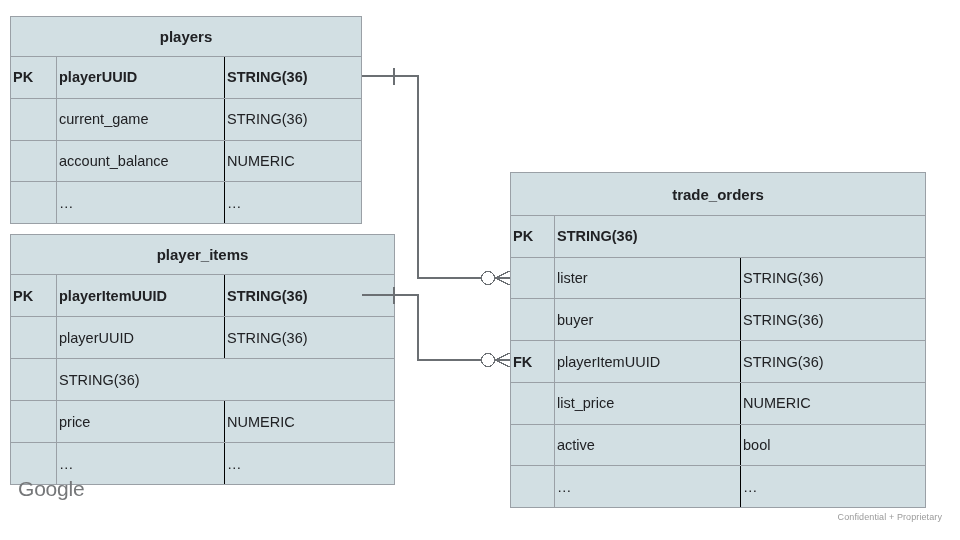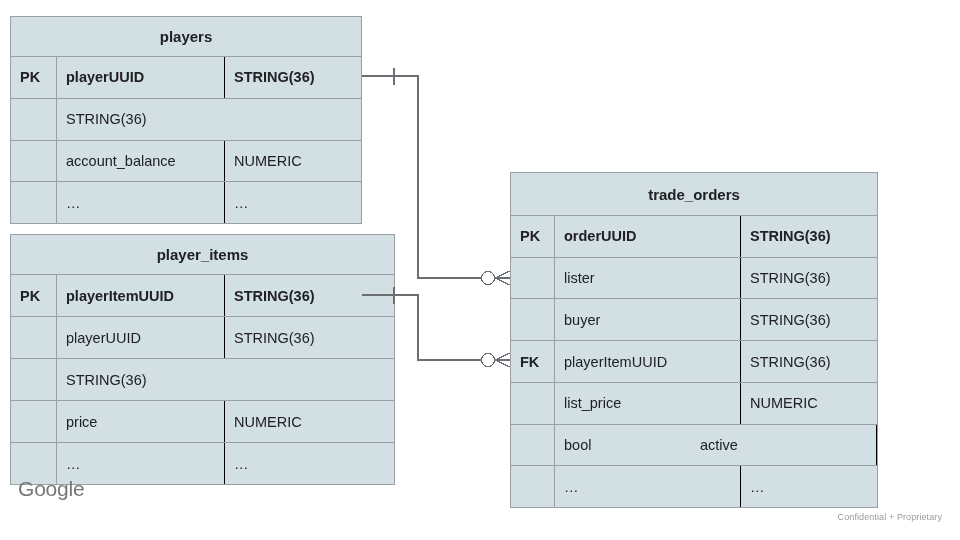--- a/index.html
+++ b/index.html
@@ -38,38 +38,38 @@
     box-sizing:border-box;
     border-bottom:1px solid #9aa0a6;
   }
   .tbl-row:last-child{border-bottom:none;}
   .cell{
     box-sizing:border-box;
     display:flex;
     align-items:center;
     font-size:14.5px;
     color:#202124;
-    padding:0 9px;
+    padding:0 2px;
     overflow:hidden;
     white-space:nowrap;
   }
   .c-key{
     border-right:1px solid #9aa0a6;
     font-weight:bold;
     justify-content:flex-start;
   }
   .c-name{ border-right:1px solid #000000; }
   .c-type{ }
   .pk-row .c-name, .pk-row .c-type{ font-weight:bold; }
   .ell{ letter-spacing:1.5px; }
 
   
   #tbl-players     { left:10px;  top:16px;  width:352px; height:208px; }
   #tbl-playeritems { left:10px;  top:234px; width:385px; height:251px; }
-  #tbl-tradeorders { left:510px; top:172px; width:368px; height:336px; }
+  #tbl-tradeorders { left:510px; top:172px; width:416px; height:336px; }
 
   #tbl-players .tbl-title, #tbl-playeritems .tbl-title{ height:40px; }
   #tbl-tradeorders .tbl-title{ height:43px; }
 
   
   .lt .c-key { flex:0 0 46px; }
   .lt .c-name{ flex:0 0 168px; }
   .lt .c-type{ flex:1 1 auto; }
   
   .rt .c-key { flex:0 0 44px; }
@@ -100,20 +100,21 @@
   <div class="er-table lt" id="tbl-players">
     <div class="tbl-title">players</div>
 
     <div class="tbl-row pk-row">
       <div class="cell c-key">PK</div>
       <div class="cell c-name">playerUUID</div>
       <div class="cell c-type">STRING(36)</div>
     </div>
     <div class="tbl-row">
       <div class="cell c-key"></div>
+      <div class="cell c-name">current_game</div>
       <div class="cell c-type">STRING(36)</div>
     </div>
     <div class="tbl-row">
       <div class="cell c-key"></div>
       <div class="cell c-name">account_balance</div>
       <div class="cell c-type">NUMERIC</div>
     </div>
     <div class="tbl-row">
       <div class="cell c-key"></div>
       <div class="cell c-name ell">…</div>
@@ -148,21 +149,20 @@
       <div class="cell c-name ell">…</div>
       <div class="cell c-type ell">…</div>
     </div>
   </div>
 
   <div class="er-table rt" id="tbl-tradeorders">
     <div class="tbl-title">trade_orders</div>
 
     <div class="tbl-row pk-row">
       <div class="cell c-key">PK</div>
-      <div class="cell c-name">orderUUID</div>
       <div class="cell c-type">STRING(36)</div>
     </div>
     <div class="tbl-row">
       <div class="cell c-key"></div>
       <div class="cell c-name">lister</div>
       <div class="cell c-type">STRING(36)</div>
     </div>
     <div class="tbl-row">
       <div class="cell c-key"></div>
       <div class="cell c-name">buyer</div>
@@ -173,22 +173,22 @@
       <div class="cell c-name">playerItemUUID</div>
       <div class="cell c-type">STRING(36)</div>
     </div>
     <div class="tbl-row">
       <div class="cell c-key"></div>
       <div class="cell c-name">list_price</div>
       <div class="cell c-type">NUMERIC</div>
     </div>
     <div class="tbl-row">
       <div class="cell c-key"></div>
+      <div class="cell c-name">active</div>
       <div class="cell c-type">bool</div>
-      <div class="cell c-name">active</div>
     </div>
     <div class="tbl-row">
       <div class="cell c-key"></div>
       <div class="cell c-name ell">…</div>
       <div class="cell c-type ell">…</div>
     </div>
   </div>
 
   <svg id="wires" viewBox="0 0 960 540" xmlns="http://www.w3.org/2000/svg">
     <g fill="none" stroke="#6b6f73" stroke-width="1.3" shape-rendering="crispEdges">

